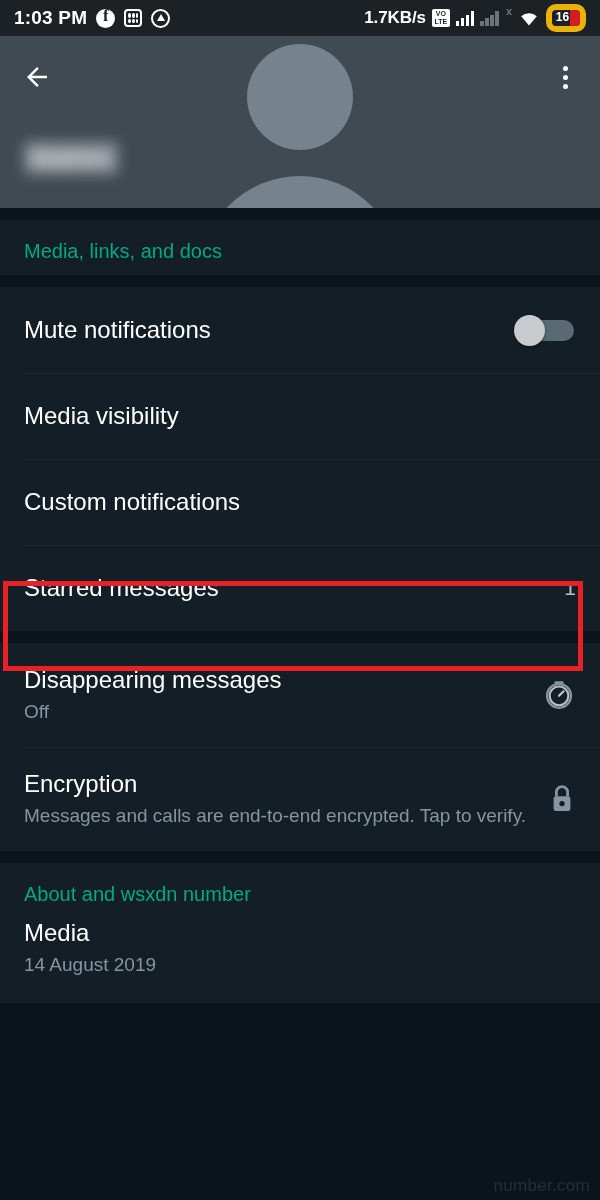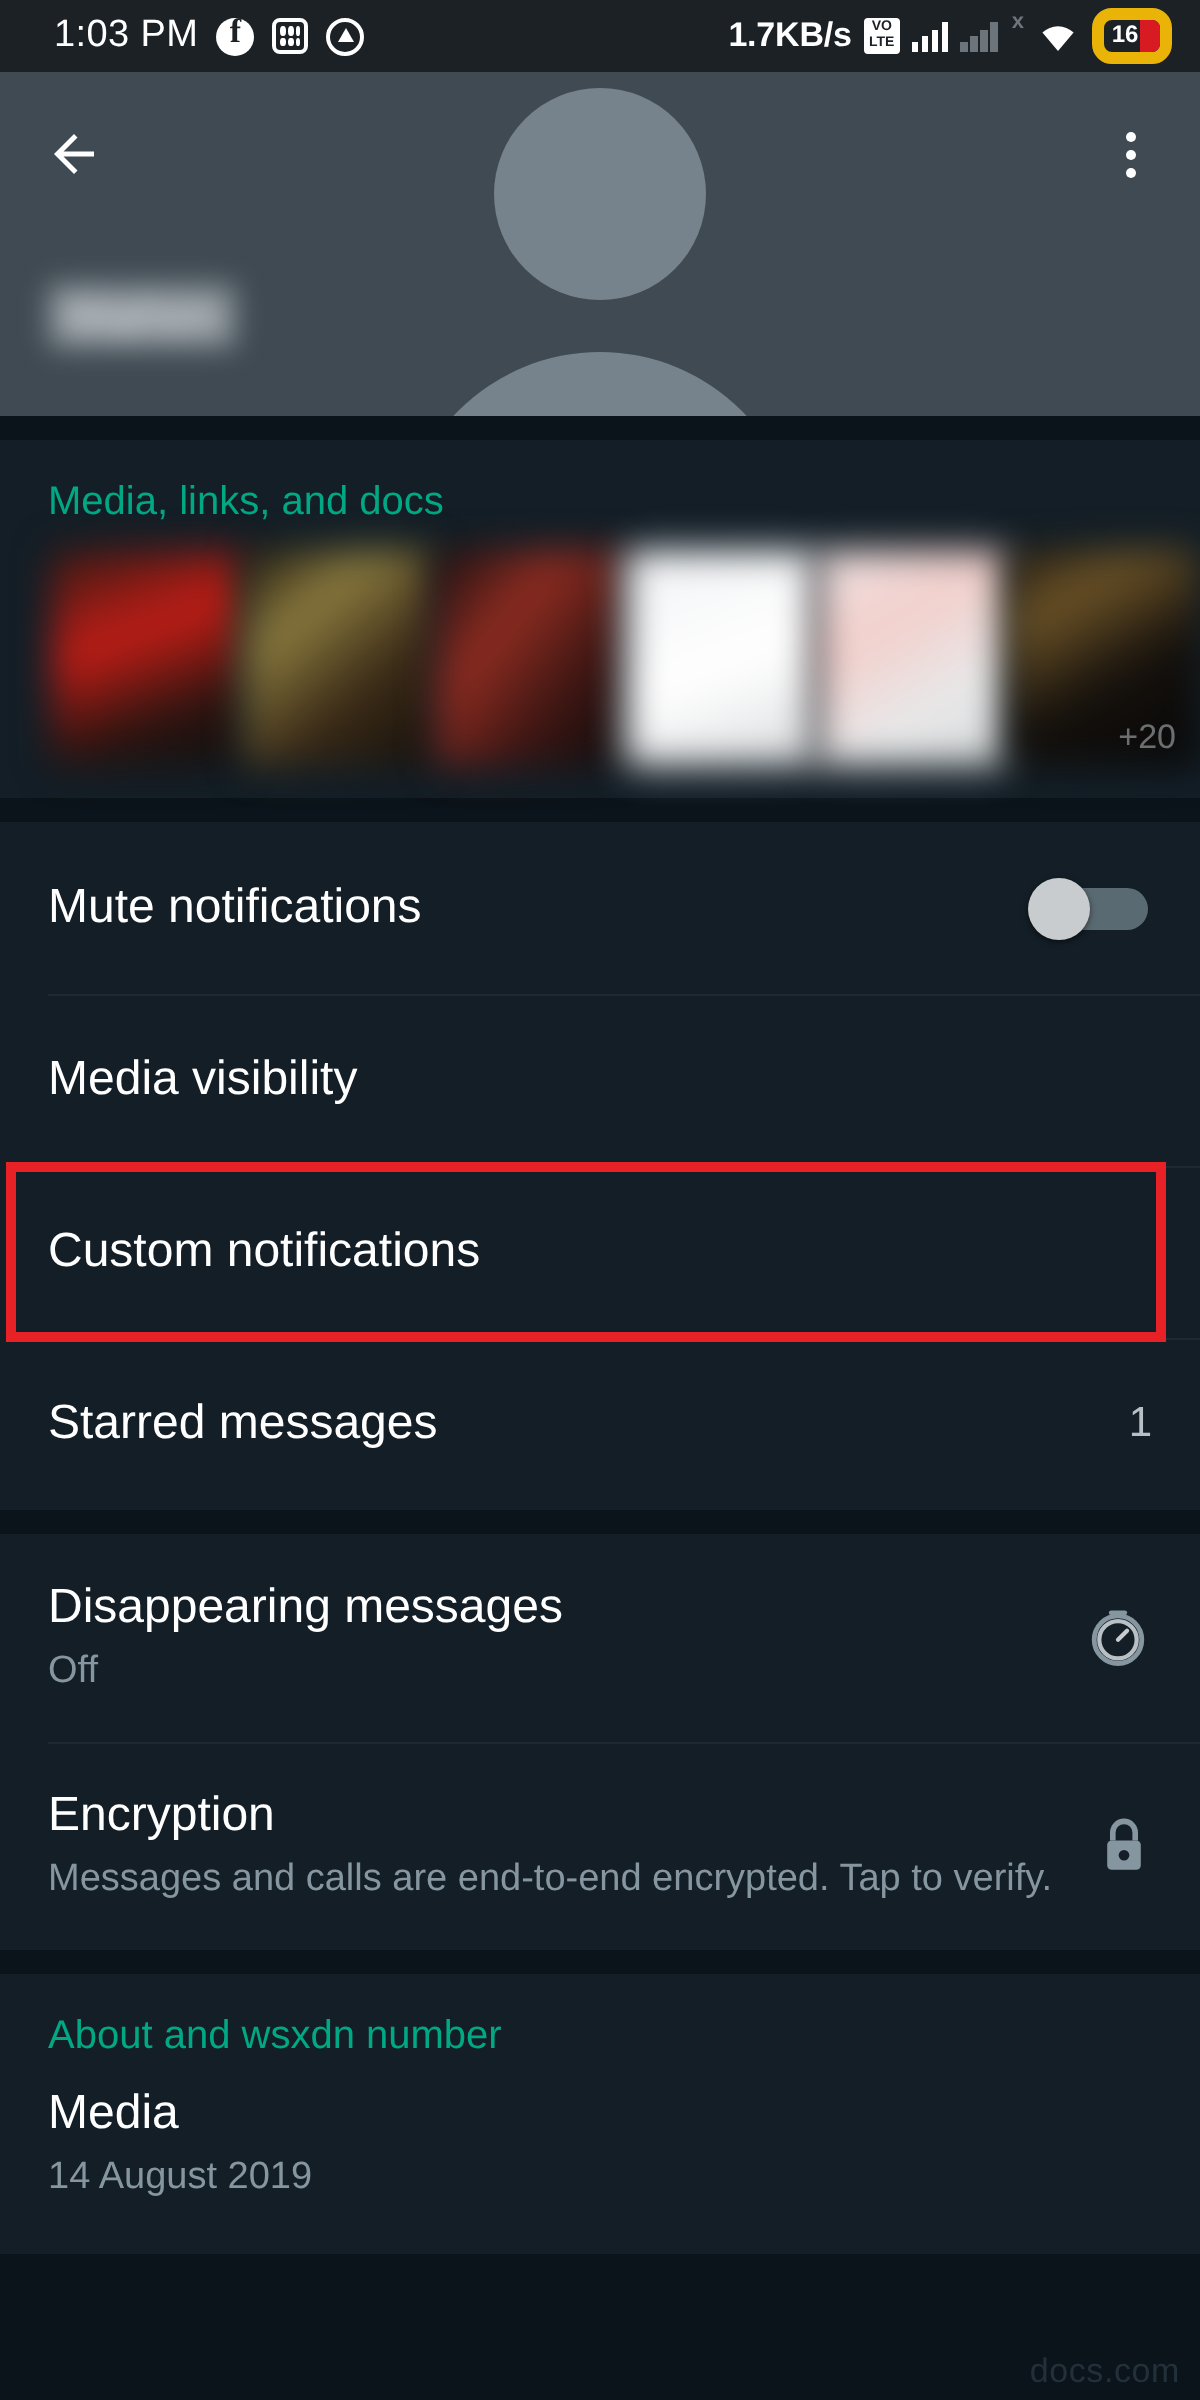--- a/index.html
+++ b/index.html
@@ -30,23 +30,22 @@
     box-sizing: border-box;
     color: #ffffff;
   }
   .sb-left {
     display: flex;
     align-items: center;
     gap: 9px;
   }
   .sb-clock {
     font-size: 19px;
-    font-weight: normal;
+    font-weight: bold;
     letter-spacing: 0.2px;
-    margin-left: 13px;
   }
   .sb-right {
     margin-left: auto;
     display: flex;
     align-items: center;
     gap: 6px;
   }
   .sb-net {
     font-size: 17px;
     font-weight: bold;
@@ -446,29 +445,20 @@
           <i></i>
         </span>
     </div>
     <div class="contact-name">Mahim</div>
   </div>
 
   <div class="gap"></div>
 
   <div class="section">
     <div class="sec-title">Media, links, and docs</div>
-    <div class="media-strip">
-      <div class="thumb t1"></div>
-      <div class="thumb t2"></div>
-      <div class="thumb t3"></div>
-      <div class="thumb t4"></div>
-      <div class="thumb t5"></div>
-      <div class="thumb t6"></div>
-      <div class="more">+20</div>
-    </div>
   </div>
 
   <div class="gap"></div>
 
   <div class="section">
 
     <div class="row">
       <div class="labels">
         <div class="primary">Mute notifications</div>
       </div>
@@ -541,15 +531,15 @@
     <div class="row about-item" style="min-height:0;">
       <div class="labels">
         <div class="primary">Media</div>
         <div class="secondary">14 August 2019</div>
       </div>
     </div>
   </div>
 
   <div class="highlight-box" id="hl-box" style="left: 3px; top: 581px; width: 580px; height: 90px; border-color: rgb(232, 33, 39);"></div>
 
-  <div class="watermark">docs.com</div>
+  <div class="watermark">number.com</div>
 
 </div>
 
 </body></html>

